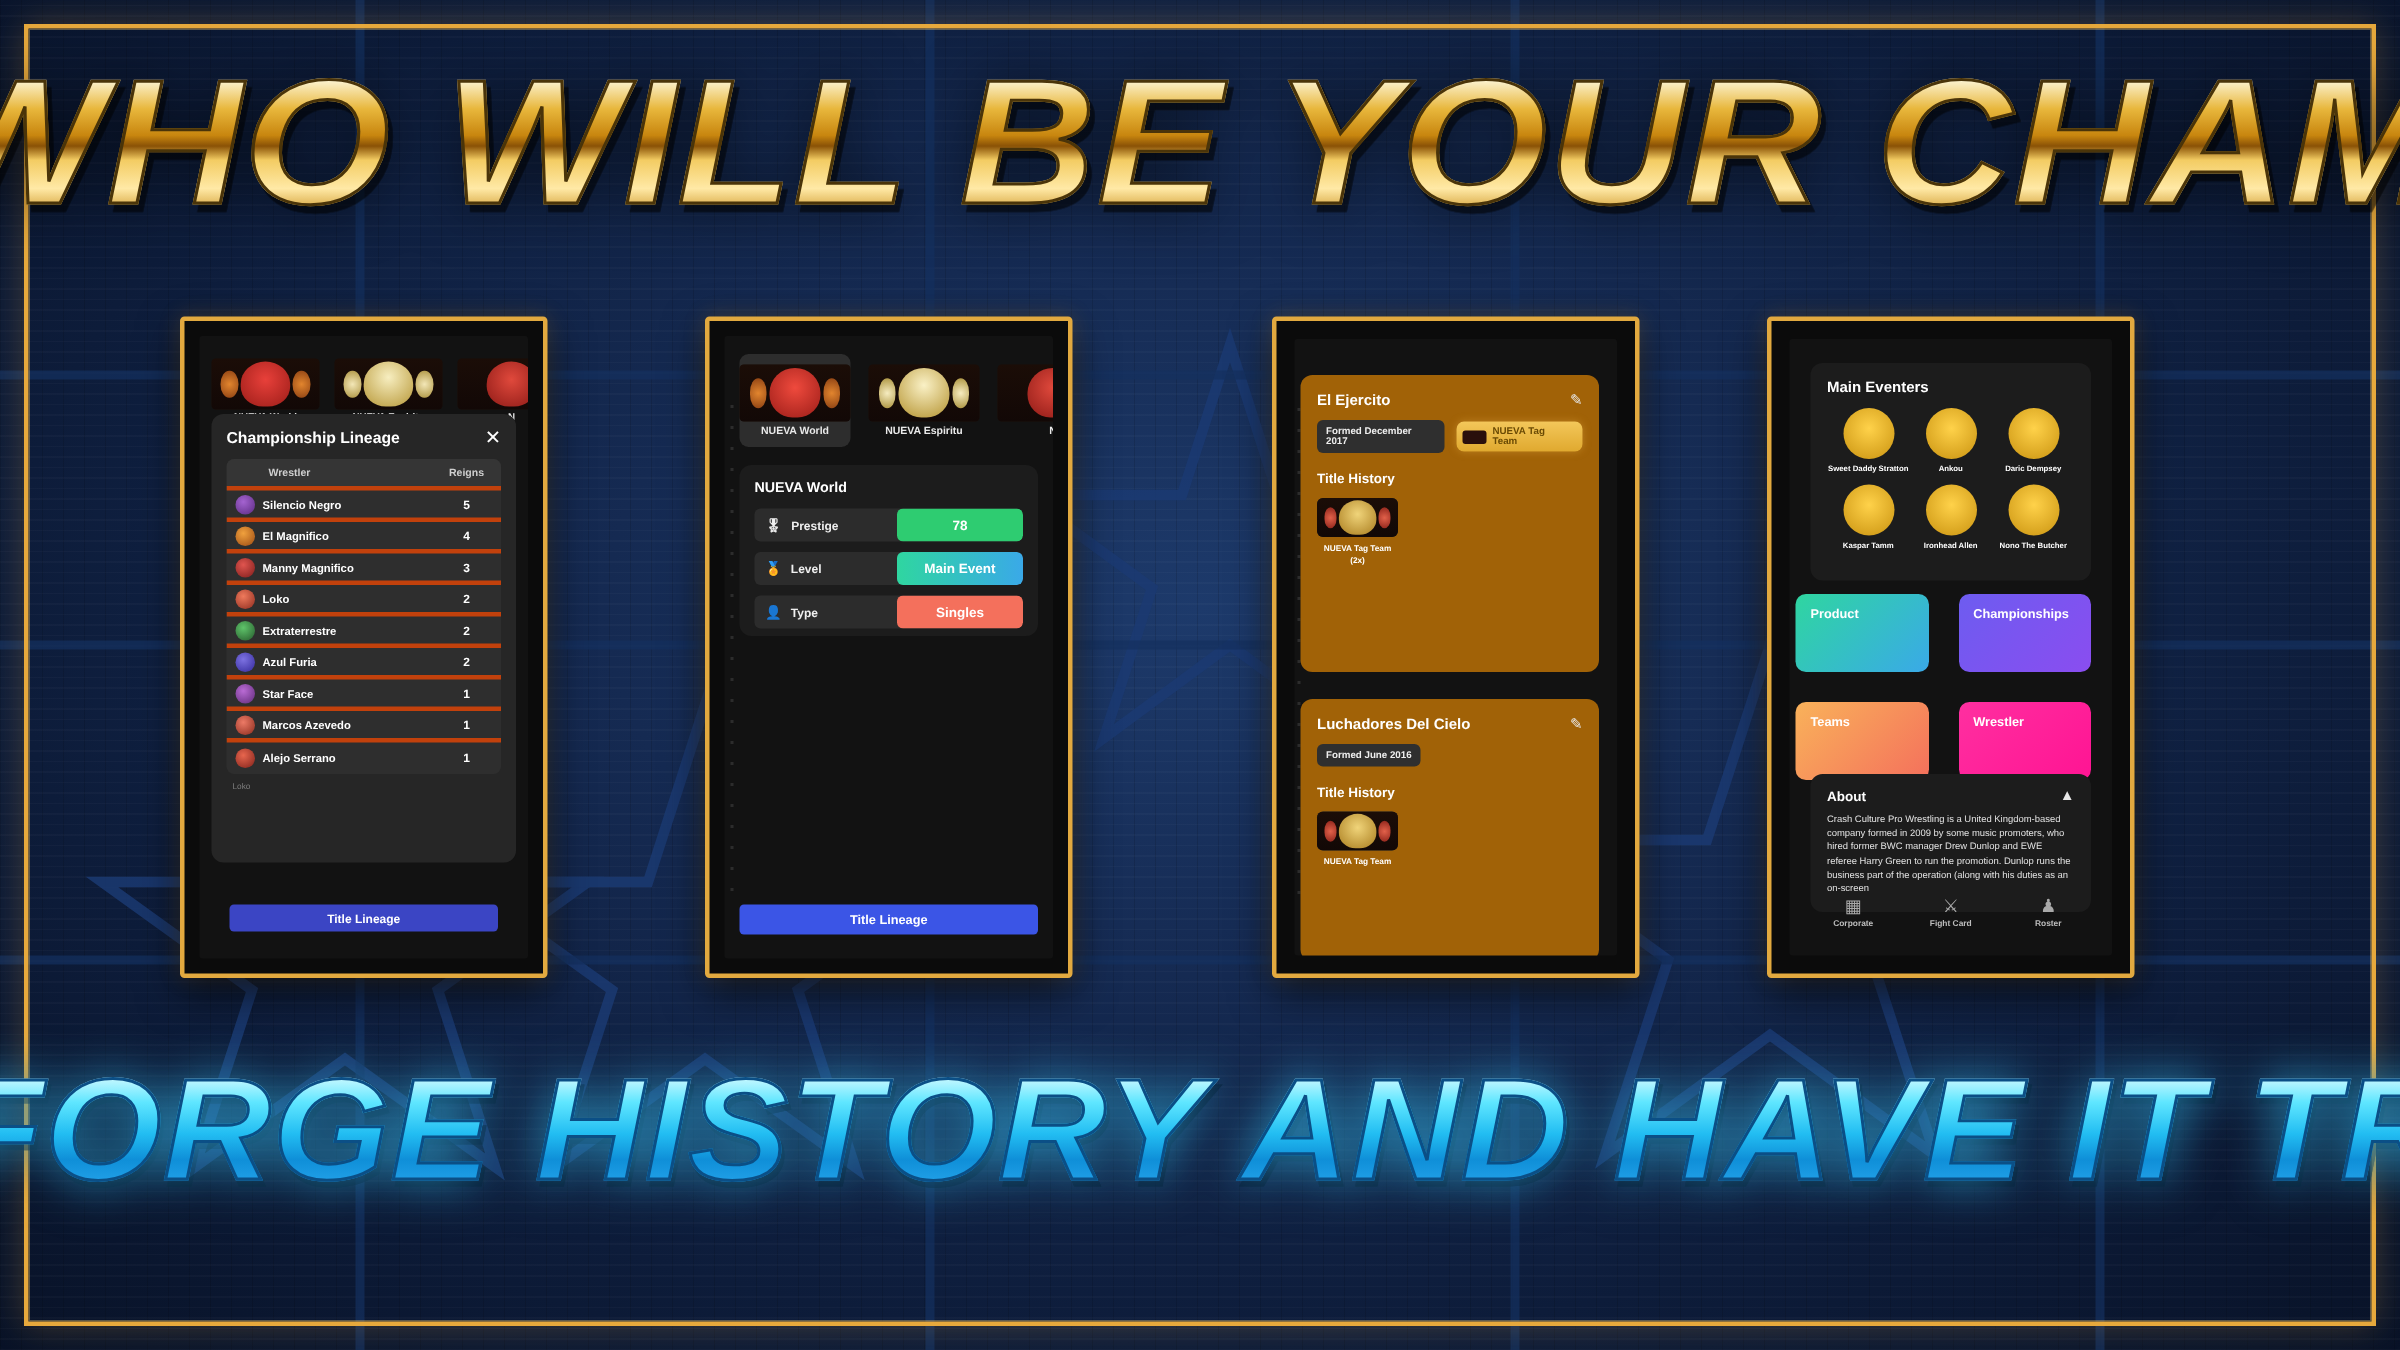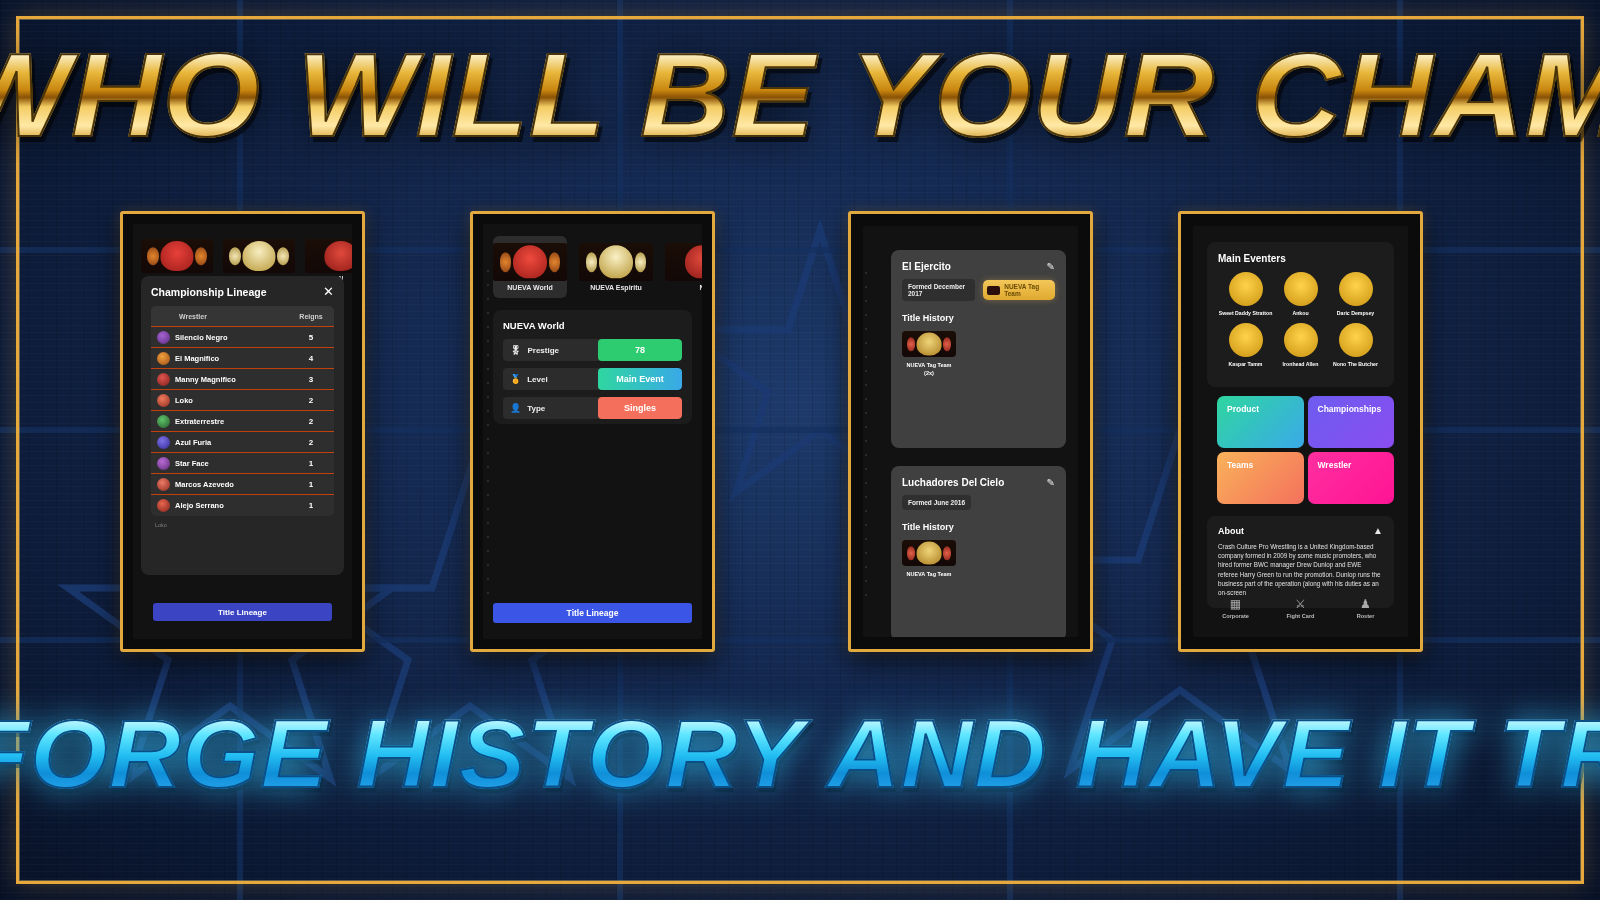--- a/index.html
+++ b/index.html
@@ -98,21 +98,21 @@
   .beltimg { width:72px; height:34px; border-radius:3px; margin-top:3px;
       background:#1a0e08; position:relative; overflow:hidden; }
   .beltlbl { font-size:6.5px; color:#e9e9e9; margin-top:2px; font-weight:bold; }
 
   .modal { position:absolute; left:8px; top:52px; right:8px; bottom:64px;
       background:#262626; border-radius:8px; padding:10px 10px 0 10px; }
   .modal-head { display:flex; justify-content:space-between; align-items:center; margin-bottom:8px;}
   .modal-title { font-size:10.5px; font-weight:bold; color:#fff; }
   .xbtn { color:#fff; font-size:13px; line-height:10px; cursor:pointer; }
   .lin-table { background:#2e2e2e; border-radius:5px; overflow:hidden; }
-  .lin-row { display:flex; align-items:center; height:21px; border-bottom:1px solid #c2410c; padding:0 6px; }
+  .lin-row { display:flex; align-items:center; height:21px; border-bottom:3px solid #c2410c; padding:0 6px; }
   .lin-row:last-child{border-bottom:none;}
   .lin-head { background:#353535; }
   .lin-head .c1, .lin-head .c2 { font-size:7px; font-weight:bold; color:#cfcfcf; }
   .c1 { flex:1; display:flex; align-items:center; gap:5px; font-size:7.5px; font-weight:bold; color:#fff; }
   .lin-head .c1 { padding-left:22px; }
   .c2 { width:34px; text-align:center; font-size:8px; font-weight:bold; color:#fff; }
   .av { width:13px; height:13px; border-radius:50%; flex:none; }
   .footnote { font-size:5.5px; color:#7d7d7d; padding:6px 2px 0 4px; }
   .bigbtn { position:absolute; left:20px; right:20px; bottom:18px; height:18px;
       background:#3b45c4; border-radius:3px; color:#fff; font-size:8px; font-weight:bold;
@@ -141,21 +141,21 @@
   .champ-card { position:absolute; left:10px; top:210px; right:10px; height:120px; background:#1c1c1c;
       border-radius:8px; padding:10px; }
   .badge-dark { display:inline-block; background:#333; color:#e6e6e6; font-size:6.5px; font-weight:bold;
       padding:3px 6px; border-radius:4px; margin-top:6px; }
   .champ-av { width:32px; height:32px; border-radius:50%; margin:10px 0 0 4px; }
   .champ-name { font-size:6.5px; font-weight:bold; color:#fff; margin-top:3px; margin-left:8px;}
   #p2 .bigbtn { left:10px; right:10px; bottom:16px; height:20px; background:#3b55e6; font-size:8.5px; }
 
   
   #p3 { left:848px; top:211px; width:245px; height:441px; }
-  .team-card { position:absolute; left:28px; right:12px; background:#404040; border-radius:8px; padding:11px; }
+  .team-card { position:absolute; left:4px; right:12px; background:#a16207; border-radius:8px; padding:11px; }
   #team1 { top:24px; height:198px; }
   #team2 { top:240px; height:175px; }
   .team-head { display:flex; justify-content:space-between; align-items:center; }
   .team-name { font-size:10px; font-weight:bold; color:#fff; }
   .pencil { font-size:10px; color:#e8e8e8; cursor:pointer; }
   .chiprow { display:flex; gap:8px; margin-top:7px; align-items:center; }
   .chip-dark { background:#2f2f2f; color:#eee; font-size:6.5px; font-weight:bold; padding:4px 6px; border-radius:4px; }
   .chip-gold { background:linear-gradient(180deg,#f3c75a,#e0a92f); color:#6a4a04; font-size:6.5px;
       font-weight:bold; padding:3px 7px 3px 4px; border-radius:5px; display:flex; align-items:center; gap:4px;
       box-shadow:0 0 6px rgba(240,190,80,.35); }
@@ -173,22 +173,22 @@
 
   
   #p4 { left:1178px; top:211px; width:245px; height:441px; }
   .me-card { position:absolute; left:14px; right:14px; top:16px; height:145px; background:#1c1c1c;
       border-radius:8px; padding:11px; }
   .me-title { font-size:10px; font-weight:bold; color:#fff; }
   .me-grid { display:grid; grid-template-columns:repeat(3,1fr); row-gap:7px; margin-top:8px; }
   .me-cell { display:flex; flex-direction:column; align-items:center; }
   .me-av { width:34px; height:34px; border-radius:50%; }
   .me-nm { font-size:5.2px; font-weight:bold; color:#fff; margin-top:4px; text-align:center; }
-  .tile-grid { position:absolute; left:24px; right:14px; top:170px; display:grid;
-      grid-template-columns:1fr 1fr; gap:4px; }
+  .tile-grid { position:absolute; left:4px; right:14px; top:170px; display:grid;
+      grid-template-columns:1fr 1fr; gap:20px; }
   .tile { height:52px; border-radius:7px; color:#fff; font-size:8.5px; font-weight:bold;
       padding:8px 0 0 10px; cursor:pointer; }
   .about-card { position:absolute; left:14px; right:14px; top:290px; height:92px; background:#1c1c1c;
       border-radius:8px; padding:9px 11px; overflow:hidden; }
   .about-head { display:flex; justify-content:space-between; align-items:center; }
   .about-title { font-size:9px; font-weight:bold; color:#fff; }
   .about-body { font-size:6.3px; line-height:9.2px; color:#e2e2e2; margin-top:6px; }
   .tabbar { position:absolute; left:10px; right:10px; bottom:12px; height:34px; display:flex; }
   .tabitem { flex:1; display:flex; flex-direction:column; align-items:center; justify-content:center;
       gap:3px; cursor:pointer; }

